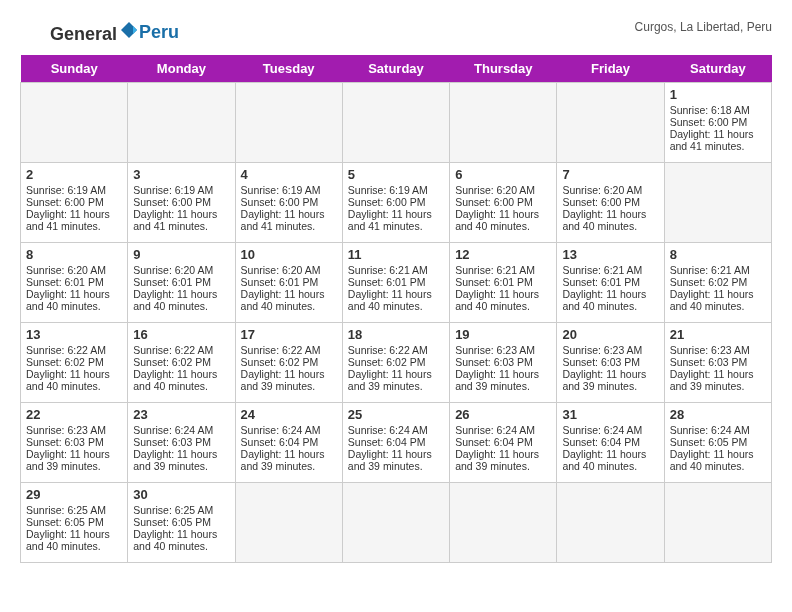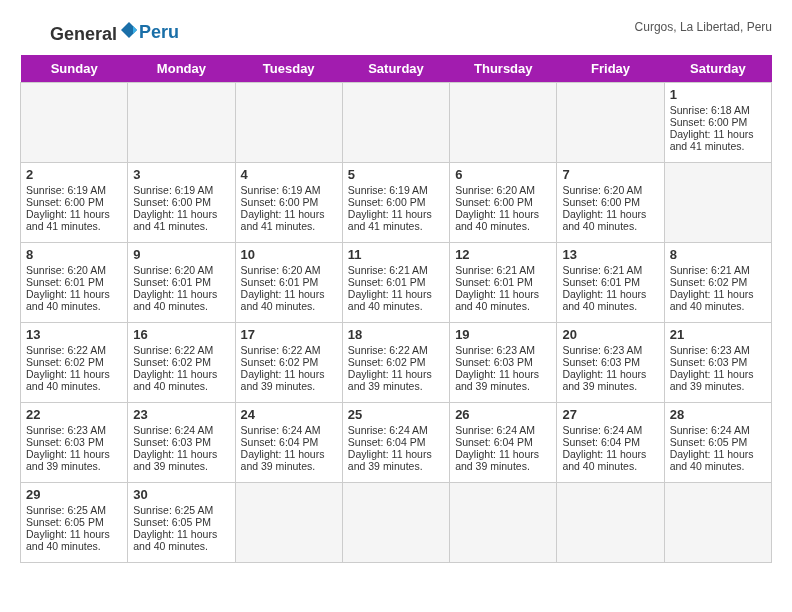--- a/index.html
+++ b/index.html
@@ -279,21 +279,21 @@
           <div>Sunset: 6:04 PM</div>
           <div>Daylight: 11 hours and 39 minutes.</div>
         </td>
         <td>
           <span class="day-num">26</span>
           <div>Sunrise: 6:24 AM</div>
           <div>Sunset: 6:04 PM</div>
           <div>Daylight: 11 hours and 39 minutes.</div>
         </td>
         <td>
-          <span class="day-num">27</span>
+          <span class="day-num">31</span>
           <div>Sunrise: 6:24 AM</div>
           <div>Sunset: 6:04 PM</div>
           <div>Daylight: 11 hours and 40 minutes.</div>
         </td>
         <td>
           <span class="day-num">28</span>
           <div>Sunrise: 6:24 AM</div>
           <div>Sunset: 6:05 PM</div>
           <div>Daylight: 11 hours and 40 minutes.</div>
         </td>

